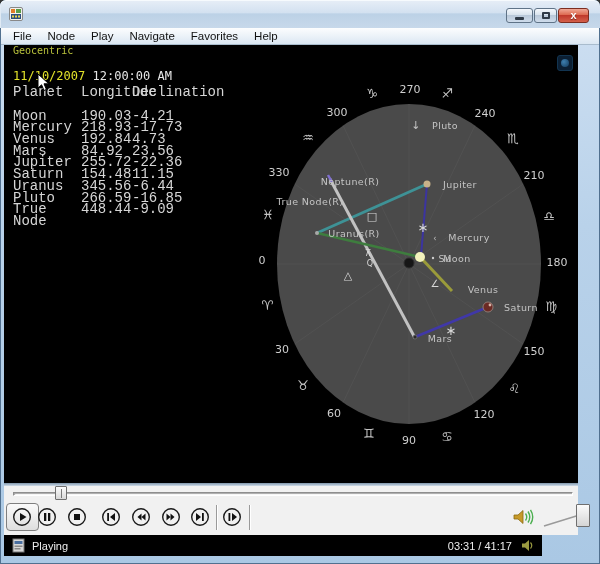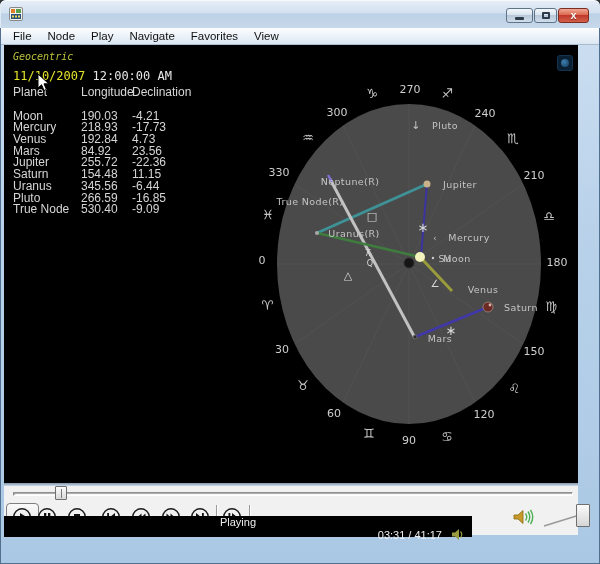--- a/index.html
+++ b/index.html
@@ -29,24 +29,24 @@
   .glyph-max{width:8px;height:7px;border:2px solid #2f3b48;border-radius:1px;}
   .glyph-x{color:#fff;font-size:11px;font-weight:bold;line-height:1;text-shadow:0 1px 1px #7a241a;}
   
   .menubar{position:absolute;left:1px;top:28px;width:598px;height:17px;
     background:linear-gradient(180deg,#fcfdfe 0%,#eaf1f8 55%,#dbe7f2 100%);
     border-bottom:1px solid #a9bccd;display:flex;align-items:center;font-size:11.5px;color:#111;}
   .menu-item{padding:1px 8px;cursor:default;}
   .menu-item:first-child{margin-left:4px;}
   
   .video{position:absolute;left:4px;top:45px;width:574px;height:438px;background:#000;overflow:hidden;}
-  .overlay-line1{position:absolute;left:9px;top:6px;font-family:"DejaVu Sans Mono",monospace;font-size:10px;color:#b9c23c;font-style:italic;}
+  .overlay-line1{position:absolute;left:9px;top:0;font-family:"DejaVu Sans Mono",monospace;font-size:10px;color:#b9c23c;}
   .overlay-line2{position:absolute;left:9px;top:24px;font-family:"DejaVu Sans Mono",monospace;font-size:12px;color:#e6e6e6;}
   .ov-date{color:#e3e32a;}
-  .ptable{position:absolute;left:9px;top:42px;font-family:Liberation Sans, sans-serif;font-size:12px;color:#d6d6d6;}
+  .ptable{position:absolute;left:9px;top:42px;font-family:Liberation Mono, monospace;font-size:14px;color:#d6d6d6;}
   .prow{display:flex;height:11.7px;line-height:11.7px;}
   .prow .c1{width:68px;} .prow .c2{width:51px;} .prow .c3{width:70px;}
   .phead{margin-bottom:12px;}
   .watermark{position:absolute;left:553px;top:10px;width:16px;height:16px;border-radius:3px;
     background:#0b1f33;border:1px solid #123450;display:flex;align-items:center;justify-content:center;}
   .watermark .dot{width:8px;height:8px;border-radius:50%;background:radial-gradient(circle at 35% 35%,#3e7fae,#123a5c);}
   .chart-svg{position:absolute;left:0;top:0;}
   .cursor{position:absolute;left:33px;top:28px;width:13px;height:19px;z-index:5;}
   
   .ridge{position:absolute;left:4px;top:483px;width:574px;height:3px;
@@ -59,22 +59,22 @@
   .seek-thumb:after{content:"";position:absolute;left:5px;top:2px;width:1px;height:9px;background:#7a7a7a;}
   .btn-ring{position:absolute;left:2px;top:17px;width:33px;height:28px;border:1px solid #7f7f7f;border-radius:4px;
     background:linear-gradient(180deg,#fafafa,#dedede);}
   .cbtn{position:absolute;top:21px;width:20px;height:20px;padding:0;border:none;background:transparent;cursor:default;}
   .vsep{position:absolute;top:19px;width:1px;height:25px;background:#9a9a9a;box-shadow:1px 0 0 #fff;}
   .volume-icon{position:absolute;left:508px;top:21px;}
   .vol-wedge{position:absolute;left:538px;top:20px;}
   .vol-thumb{position:absolute;left:572px;top:18px;width:14px;height:23px;
     background:linear-gradient(180deg,#fbfbfb,#d5d5d5);border:1px solid #6f6f6f;border-radius:1px;}
   
-  .statusbar{position:absolute;left:4px;top:516px;width:468px;height:21px;background:#000;
-    display:flex;align-items:center;color:#eee;font-size:11px;flex-direction:column;}
+  .statusbar{position:absolute;left:4px;top:535px;width:538px;height:21px;background:#000;
+    display:flex;align-items:center;color:#eee;font-size:11px;}
   .status-icon{margin:0 7px 0 8px;}
   .status-right{margin-left:auto;display:flex;align-items:center;gap:9px;padding-right:7px;}
   text{font-family:"DejaVu Sans",sans-serif;}
   .deg{font-size:11px;fill:#cfcfcf;}
   .zod{font-size:13px;fill:#c6c6c6;}
   .plab{font-size:9.5px;fill:#c4c4c4;letter-spacing:.4px;}
   .asp{fill:#d8d8d8;}
 </style>
 </head>
 <body>
@@ -103,21 +103,21 @@
         </button>
     </div>
   </div>
 
   <div class="menubar">
     <span class="menu-item">File</span>
     <span class="menu-item">Node</span>
     <span class="menu-item">Play</span>
     <span class="menu-item">Navigate</span>
     <span class="menu-item">Favorites</span>
-    <span class="menu-item">View</span>
+    <span class="menu-item">Help</span>
   </div>
 
   <div class="video">
 
     <svg class="chart-svg" width="574" height="438" viewBox="0 0 574 438">
       <ellipse cx="405" cy="219" rx="132" ry="160" fill="#4a4a4a"></ellipse>
 
       <g stroke="#5d5d5d" stroke-width="0.7" opacity="0.55">
         <line x1="405" y1="219" x2="537" y2="219"></line>
           <line x1="405" y1="219" x2="519.3" y2="299"></line>
@@ -254,21 +254,21 @@
           <span class="c2">345.56</span>
           <span class="c3">-6.44</span>
         </div>
       <div class="prow">
           <span class="c1">Pluto</span>
           <span class="c2">266.59</span>
           <span class="c3">-16.85</span>
         </div>
       <div class="prow">
           <span class="c1">True Node</span>
-          <span class="c2">530.40</span>
+          <span class="c2">448.44</span>
           <span class="c3">-9.09</span>
         </div>
     </div>
 
     <div class="watermark">
         <div class="dot"></div>
       </div>
 
     <svg class="cursor" viewBox="0 0 13 19">
       <polygon points="1,1 1,15 4.6,11.8 7,17.5 9.4,16.4 7,10.8 11.8,10.8" fill="#fff" stroke="#000" stroke-width="1"></polygon>

